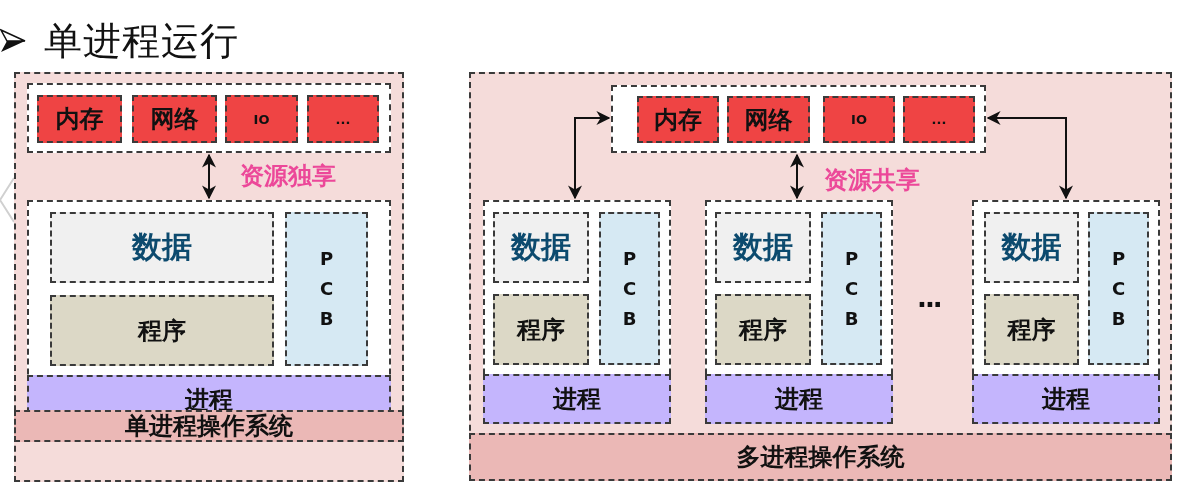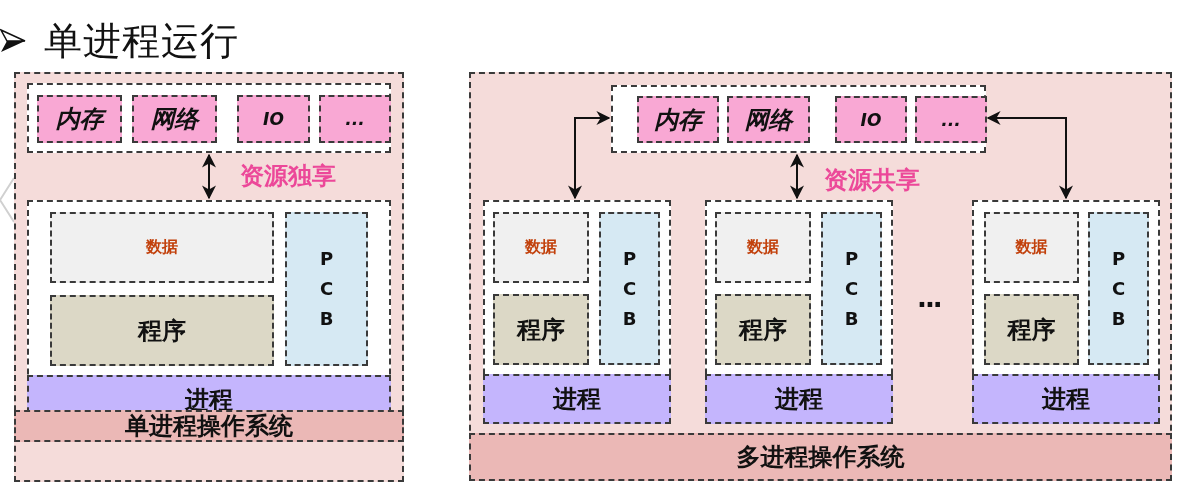--- a/index.html
+++ b/index.html
@@ -14,25 +14,25 @@
     .title {
       position: absolute; top: 2px; height: 46px;
       display: flex; align-items: center;
       font-size: 38px; color: #111; font-weight: normal; letter-spacing: 1px;
     }
     .title .bullet { width: 26px; height: 26px; margin-right: 18px; }
 
     .panel { background: #f5dcda; }
     .white { background: #ffffff; }
     .res-item {
-      background: #f9a8d4; display: flex; align-items: center; justify-content: center;
-      font-weight: bold; font-size: 24px; color: #111; font-style: italic;
+      background: #ef4444; display: flex; align-items: center; justify-content: center;
+      font-weight: bold; font-size: 24px; color: #111;
     }
-    .res-item.latin { font-size: 17px; margin-left: 12px; }
-    .data-box { background: #f0f0f0; display: flex; align-items: center; justify-content: center; font-weight: bold; font-size: 16px; color: #c2410c; }
+    .res-item.latin { font-size: 13px; }
+    .data-box { background: #f0f0f0; display: flex; align-items: center; justify-content: center; font-weight: bold; font-size: 30px; color: #0c4a6e; }
     .prog-box { background: #dcd8c6; display: flex; align-items: center; justify-content: center; font-weight: bold; font-size: 24px; color: #111; }
     .pcb-box {
       background: #d6e9f3; display: flex; flex-direction: column; align-items: center; justify-content: center;
       font-weight: bold; font-size: 18px; color: #111; line-height: 30px;
     }
     .proc-bar { background: #c4b5fd; display: flex; align-items: center; justify-content: center; font-weight: bold; font-size: 24px; color: #111; }
     .os-bar { background: #ebb8b6; display: flex; align-items: center; justify-content: center; font-weight: bold; font-size: 24px; color: #111; }
     .label { font-weight: bold; font-size: 24px; color: #ec4899; white-space: nowrap; }
     .ellipsis { font-weight: bold; font-size: 26px; color: #111; letter-spacing: -2px; }
     svg.overlay { position: absolute; left: 0; top: 0; pointer-events: none; }

